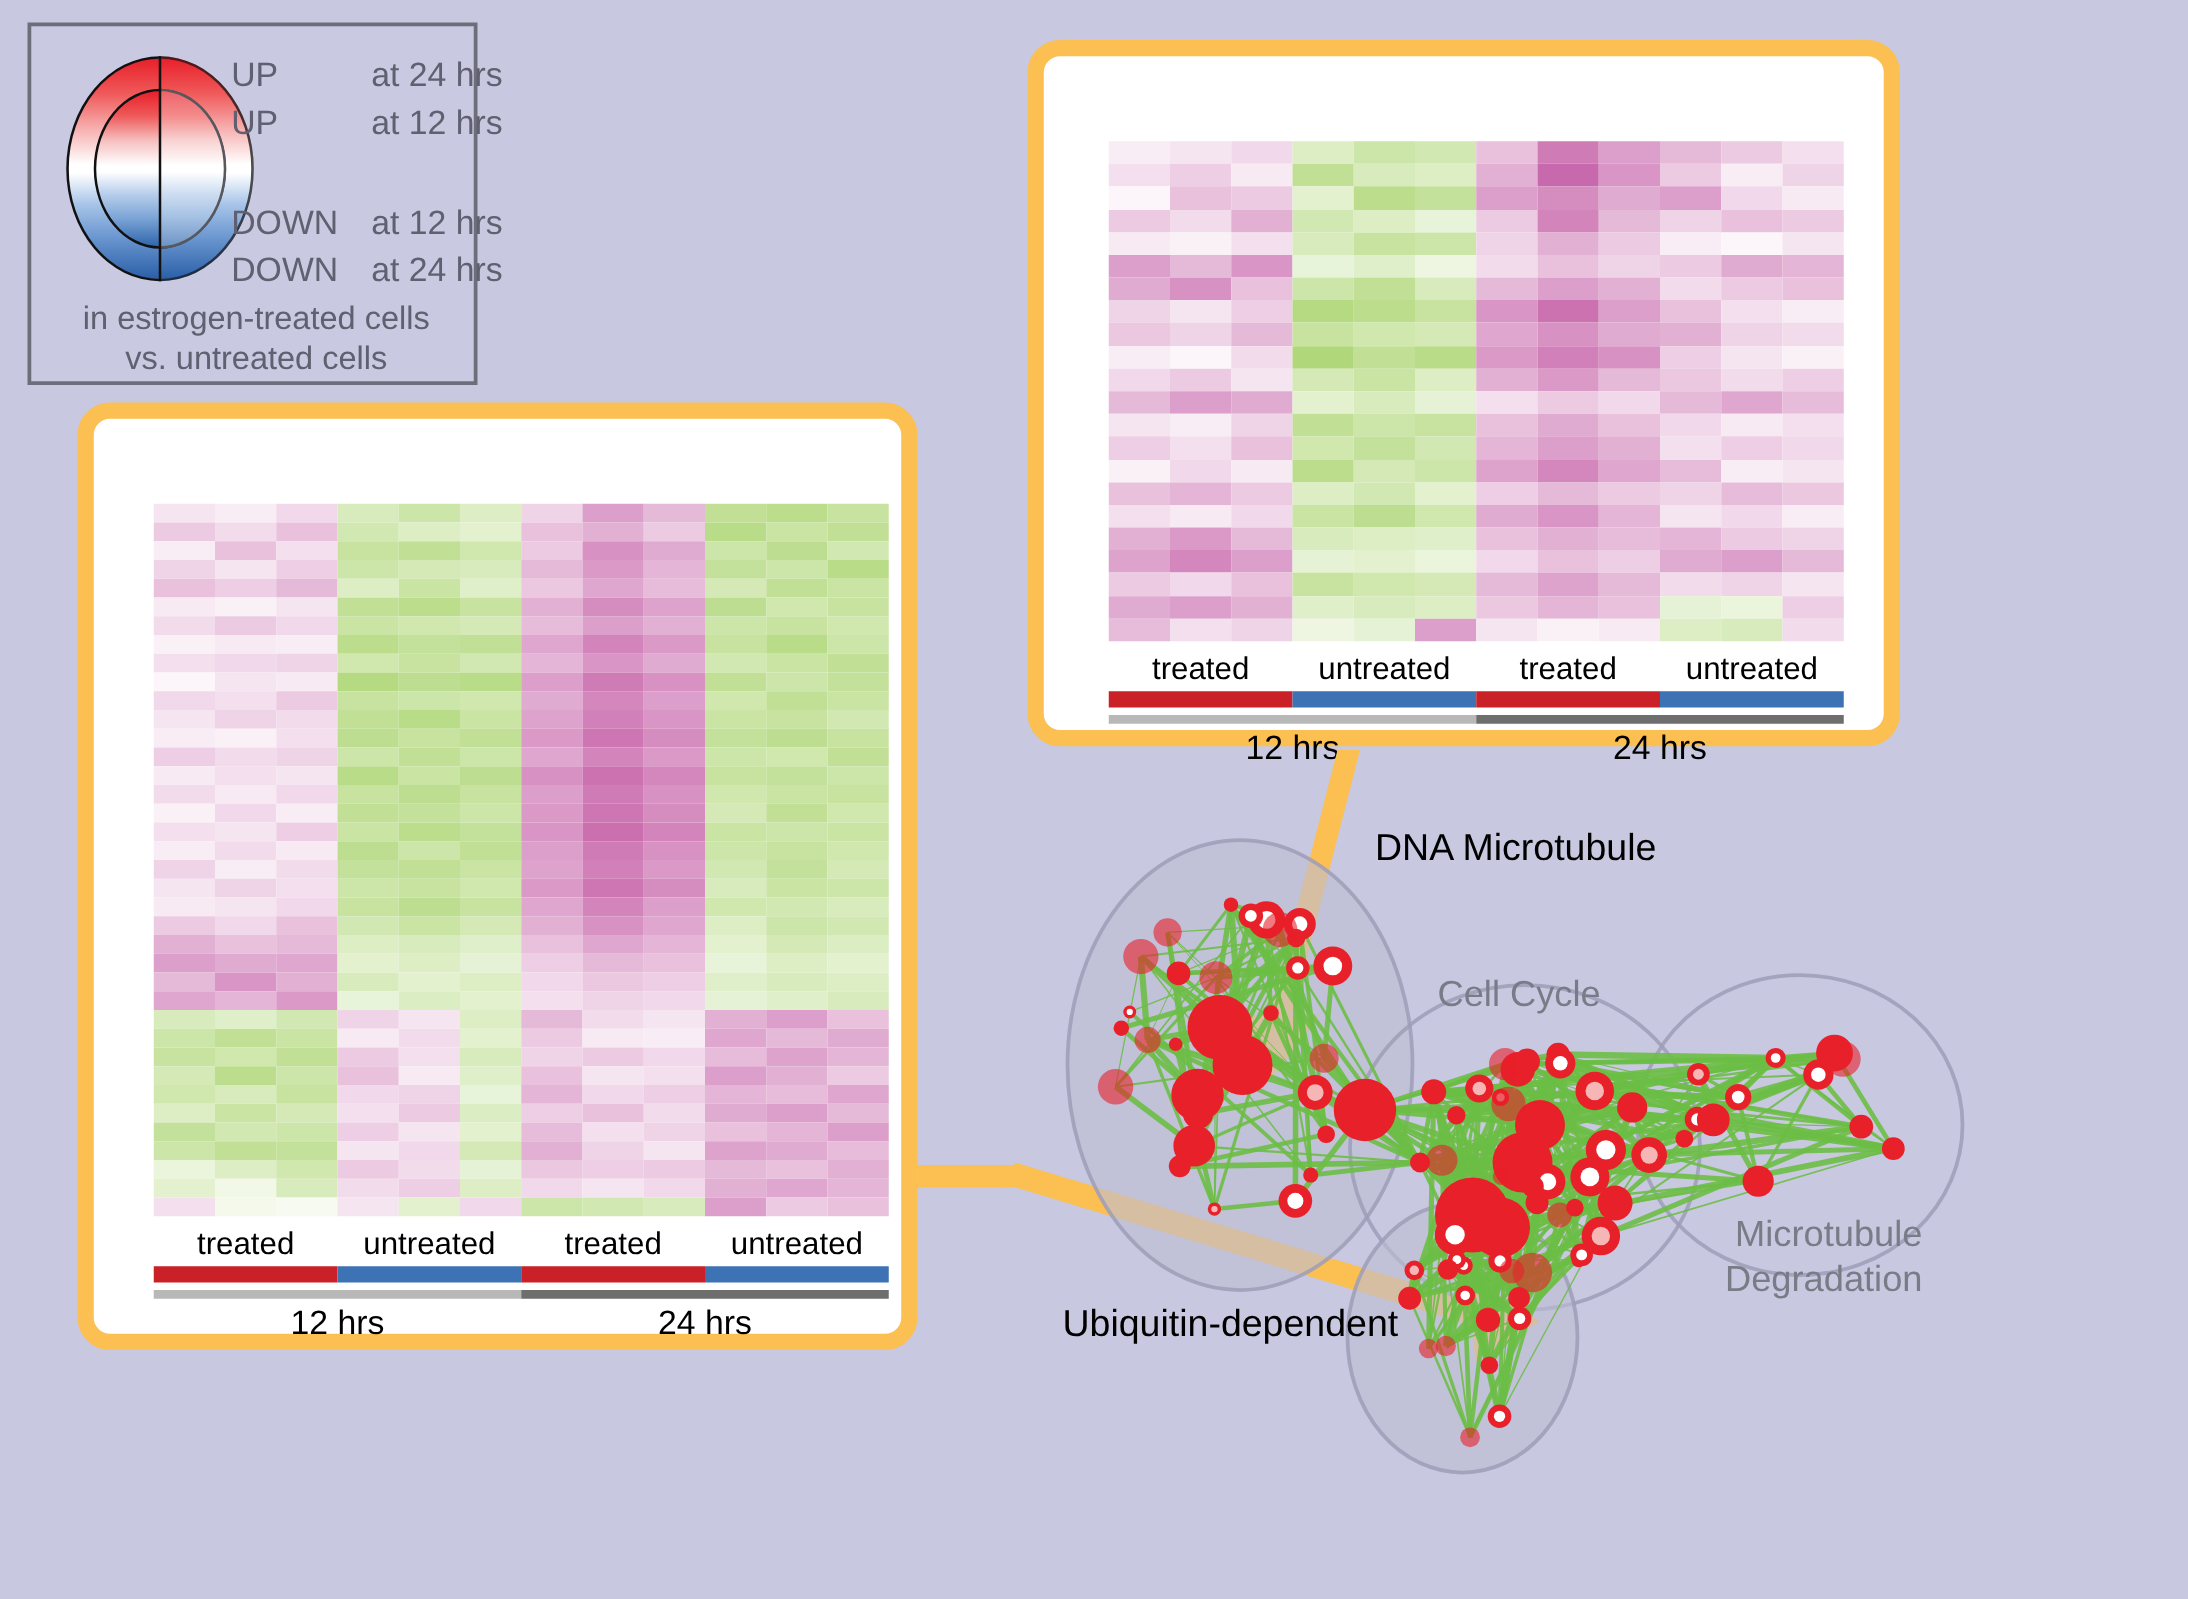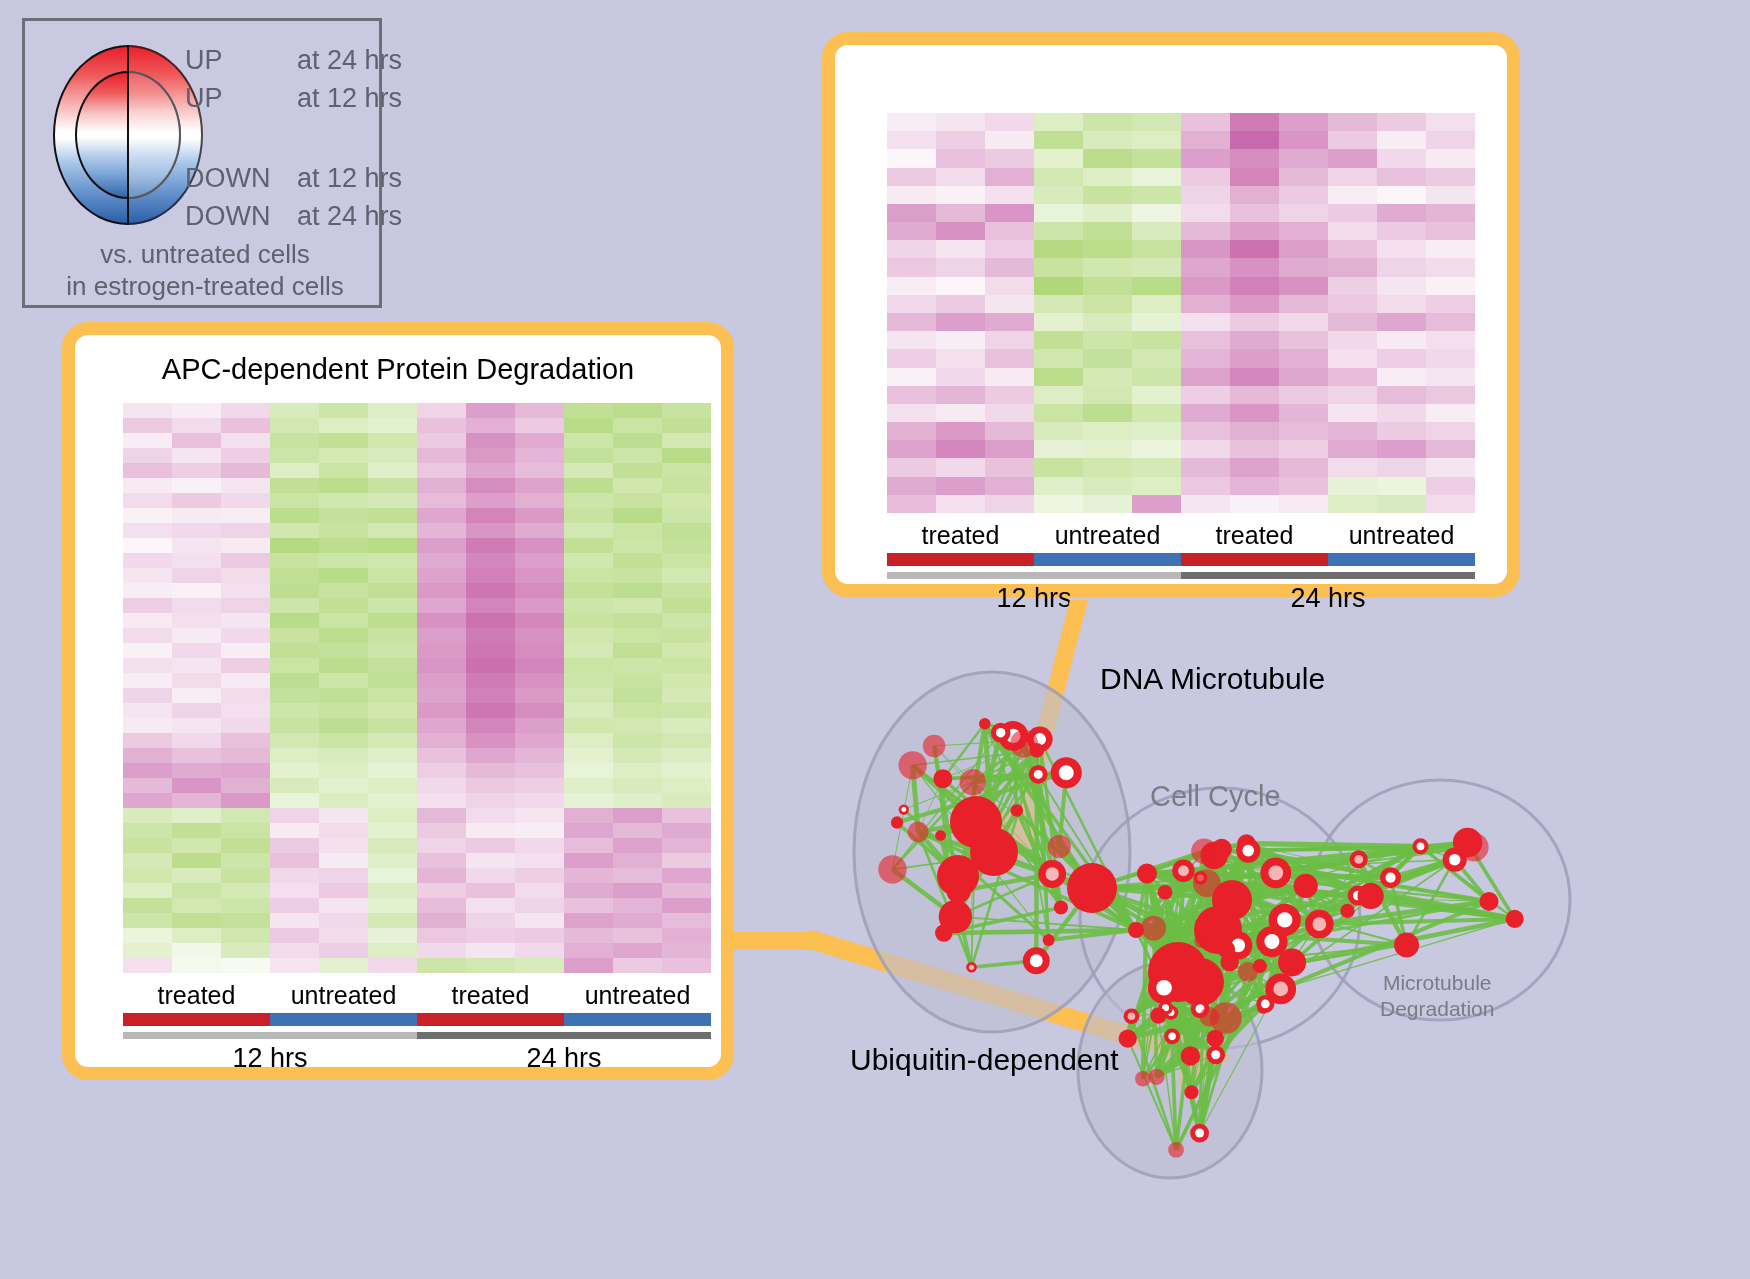--- a/index.html
+++ b/index.html
@@ -85,21 +85,21 @@
   .time-row{position:absolute;display:flex;}
   .time-row>div{height:100%;}
   .time-labels{position:absolute;display:flex;}
   .time-labels>div{text-align:center;font-size:27px;color:#000;}
 
   
   #network{position:absolute;left:780px;top:600px;width:970px;height:679px;}
   .net-label{position:absolute;white-space:nowrap;}
   #lbl-dna{font-size:30px;color:#000;}
   #lbl-cc{font-size:29px;color:#7b7b88;}
-  #lbl-mt{font-size:21px;color:#7b7b88;line-height:1.25;text-align:center;}
+  #lbl-mt{font-size:29px;color:#7b7b88;line-height:1.25;text-align:right;}
   #lbl-ub{font-size:30px;color:#000;line-height:1.22;text-align:left;}
 </style>
 </head>
 <body>
 
 <div id="stage">
 
   <div class="wheel-box">
     <div class="wheel-wrap">
       <div class="wheel-outer"></div>
@@ -115,22 +115,22 @@
     <div class="wheel-lbl" style="left:160px;top:62px;">UP</div>
     <div class="wheel-time" style="left:272px;top:62px;">at 12 hrs</div>
 
     <div class="wheel-lbl" style="left:160px;top:142px;">DOWN</div>
     <div class="wheel-time" style="left:272px;top:142px;">at 12 hrs</div>
 
     <div class="wheel-lbl" style="left:160px;top:180px;">DOWN</div>
     <div class="wheel-time" style="left:272px;top:180px;">at 24 hrs</div>
 
     <div class="wheel-cap">
+      <div>in estrogen-treated cells</div>
       <div>vs. untreated cells</div>
-      <div>in estrogen-treated cells</div>
     </div>
   </div>
 
 
   <div class="panel" id="rf-panel" style="left:822px;top:32px;width:698px;height:565px;">
     <div class="hm" id="hm-rf" style="left: 52px; top: 68px; width: 588px; height: 400px; grid-template-columns: repeat(12, 1fr); grid-template-rows: repeat(22, 1fr);">
         <div style="background:rgb(249,237,245)"></div>
         <div style="background:rgb(245,229,240)"></div>
         <div style="background:rgb(241,216,234)"></div>
         <div style="background:rgb(221,238,197)"></div>
@@ -412,21 +412,20 @@
         <div style="flex:1;background:#b8b8b8"></div>
         <div style="flex:1;background:#6e6e6e"></div>
       </div>
     <div class="time-labels" style="left:52px;top:538px;width:588px;">
         <div style="flex:1">12 hrs</div>
         <div style="flex:1">24 hrs</div>
       </div>
   </div>
 
   <div class="panel" id="apc-panel" style="left:62px;top:322px;width:672px;height:758px;">
-    <div class="panel-title" style="top:18px;">APC-dependent Protein Degradation</div>
     <div class="hm" id="hm-apc" style="left: 48px; top: 68px; width: 588px; height: 570px; grid-template-columns: repeat(12, 1fr); grid-template-rows: repeat(38, 1fr);">
         <div style="background:rgb(245,229,240)"></div>
         <div style="background:rgb(249,237,245)"></div>
         <div style="background:rgb(241,216,234)"></div>
         <div style="background:rgb(215,235,188)"></div>
         <div style="background:rgb(204,229,169)"></div>
         <div style="background:rgb(221,238,197)"></div>
         <div style="background:rgb(239,211,231)"></div>
         <div style="background:rgb(220,158,202)"></div>
         <div style="background:rgb(229,185,216)"></div>

